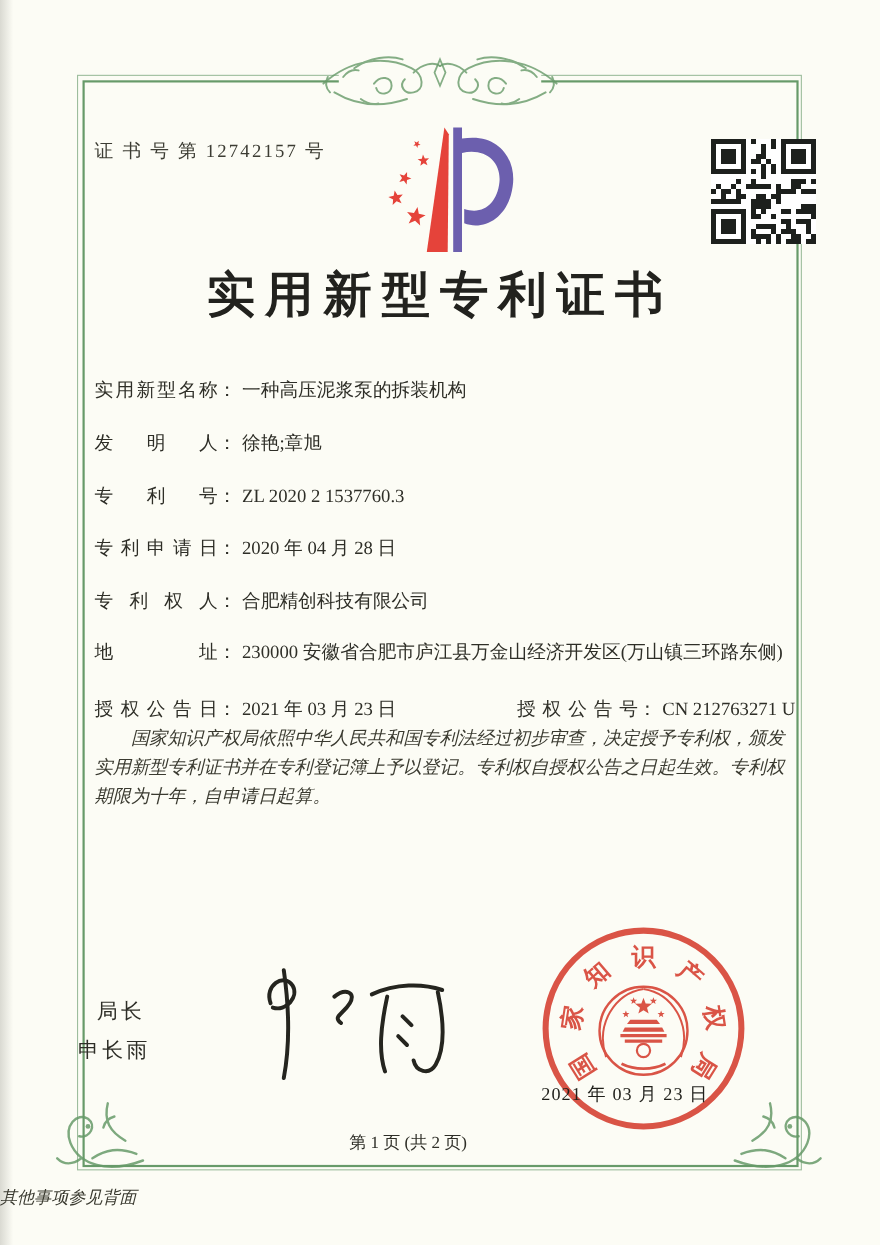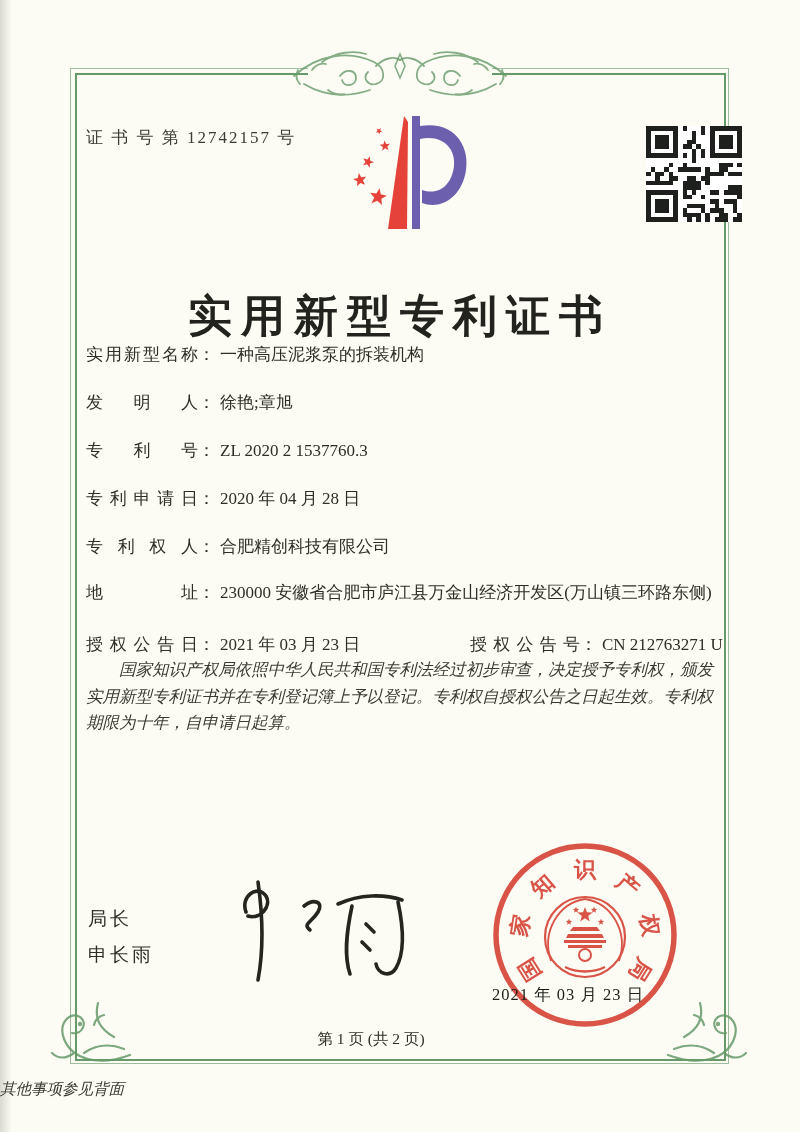--- a/index.html
+++ b/index.html
@@ -17,36 +17,36 @@
     font-family:"Liberation Serif",serif;color:var(--ink);overflow:hidden;
   }
   .scan-edge{position:absolute;left:0;top:0;width:12px;height:100%;
     background:linear-gradient(90deg,rgba(95,95,85,.22),rgba(95,95,85,0));}
   .border-outer{position:absolute;left:70px;top:68px;width:657px;height:994px;
     border:1px solid var(--border-green-light);}
   .border-inner{position:absolute;left:75px;top:73px;width:647px;height:984px;
     border:2px solid var(--border-green);}
   .cert-no{position:absolute;left:86px;top:126px;font-size:17px;letter-spacing:2px;color:#3c3c33;}
   .title{position:absolute;left:0;top:239px;width:100%;text-align:center;
-    font-size:44px;font-weight:700;letter-spacing:9px;color:#22221e;margin-top:48px;}
+    font-size:44px;font-weight:700;letter-spacing:9px;color:#22221e;}
   .logo{position:absolute;left:338px;top:112px;}
   .qr{position:absolute;left:646px;top:126px;}
   .frow{position:absolute;left:86px;width:636px;display:flex;font-size:17px;line-height:27px;}
   .lbl{display:block;flex:0 0 112px;width:112px;text-align:justify;text-align-last:justify;text-justify:inter-character;}
   .colon{flex:0 0 auto;}
   .val{margin-left:5px;white-space:nowrap;text-align:center;}
   .val-addr{margin-left:5px;width:492px;white-space:normal;}
   .pair{display:flex;}
   .pair2{position:absolute;left:384px;top:0;}
   .pair2 .lbl{flex:0 0 110px;width:110px;}
-  .paras{position:absolute;left:86px;top:658px;width:628px;font-family:Liberation Mono, monospace;}
+  .paras{position:absolute;left:86px;top:658px;width:628px;}
   .paras p{margin:0;font-size:16.5px;line-height:26.5px;text-indent:2em;
     font-style:italic;color:#3a3a30;}
   .sig-title{position:absolute;left:88px;top:906px;font-size:19px;letter-spacing:3px;}
-  .sig-name{position:absolute;left:88px;top:942px;font-size:19px;letter-spacing:3px;}
+  .sig-name{position:absolute;left:71px;top:942px;font-size:19px;letter-spacing:3px;}
   .sig-svg{position:absolute;left:212px;top:876px;}
   .seal{position:absolute;left:488px;top:838px;z-index:1;}
   .seal-date{position:absolute;left:492px;top:984px;z-index:2;font-size:16.5px;
     letter-spacing:1px;color:#1f1f1a;}
   .page-info{position:absolute;left:41px;top:1029px;width:660px;text-align:center;font-size:15.5px;}
   .back-note{position:absolute;left:0;top:1079px;width:734px;text-align:left;
     font-size:15.5px;font-style:italic;color:#3a3a30;}
   .orn-top{position:absolute;left:288px;top:36px;}
   .flourish-bl{position:absolute;left:44px;top:993px;}
   .flourish-br{position:absolute;left:666px;top:993px;transform:scaleX(-1);}

